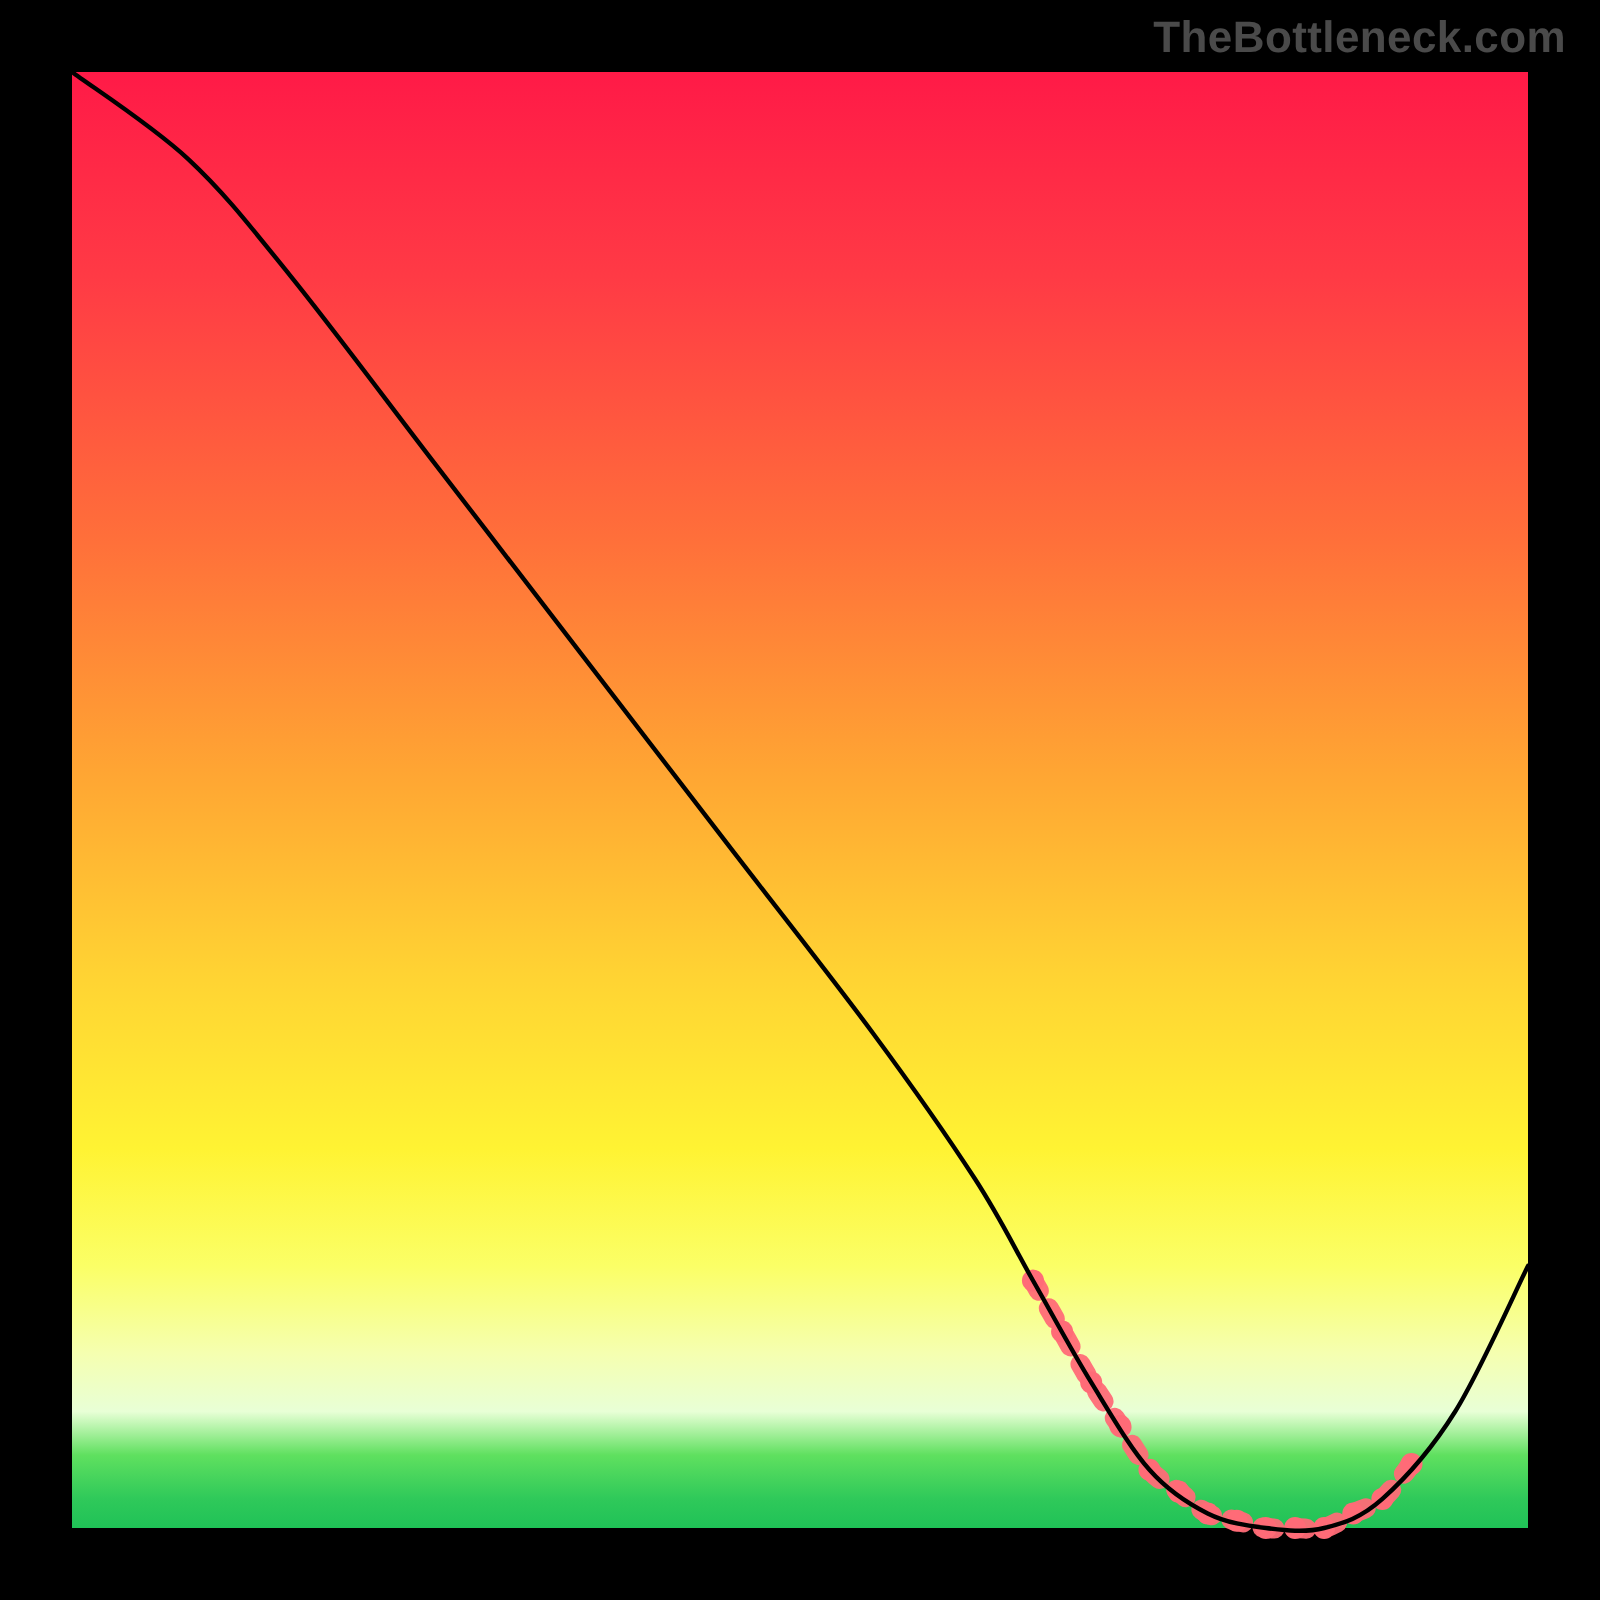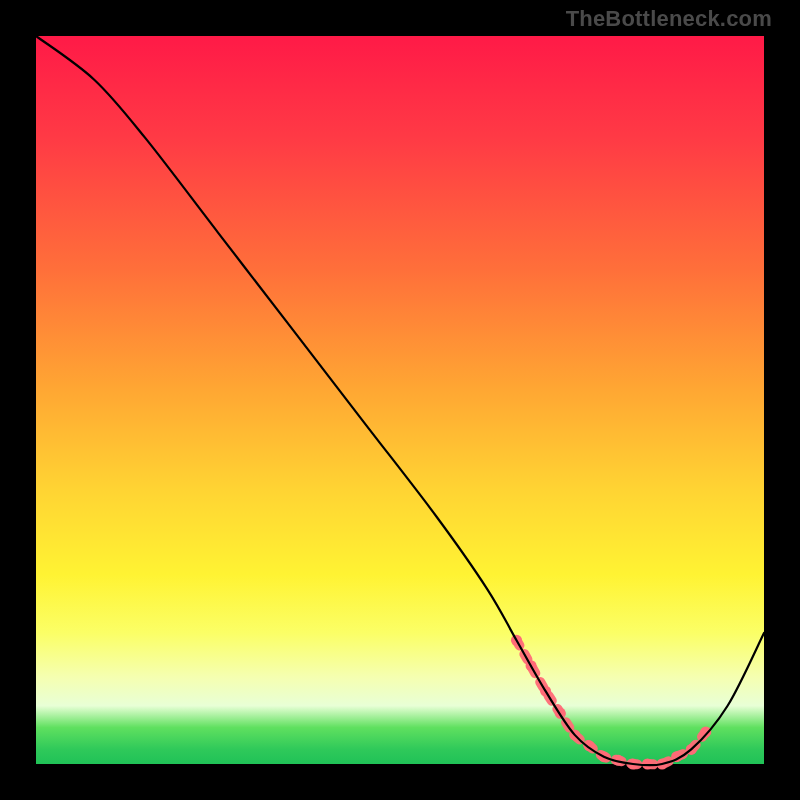--- a/index.html
+++ b/index.html
@@ -13,21 +13,21 @@
   }
   .frame {
     position: relative;
     width: 800px;
     height: 800px;
     background: #000;
   }
   .watermark {
     position: absolute;
     top: 6px;
-    right: 28px;
+    right: 17px;
     color: #4a4a4a;
     font-size: 22px;
     font-weight: 600;
     letter-spacing: 0.2px;
     z-index: 5;
   }
   .plot-area {
     position: absolute;
     left: 36px;
     top: 36px;

